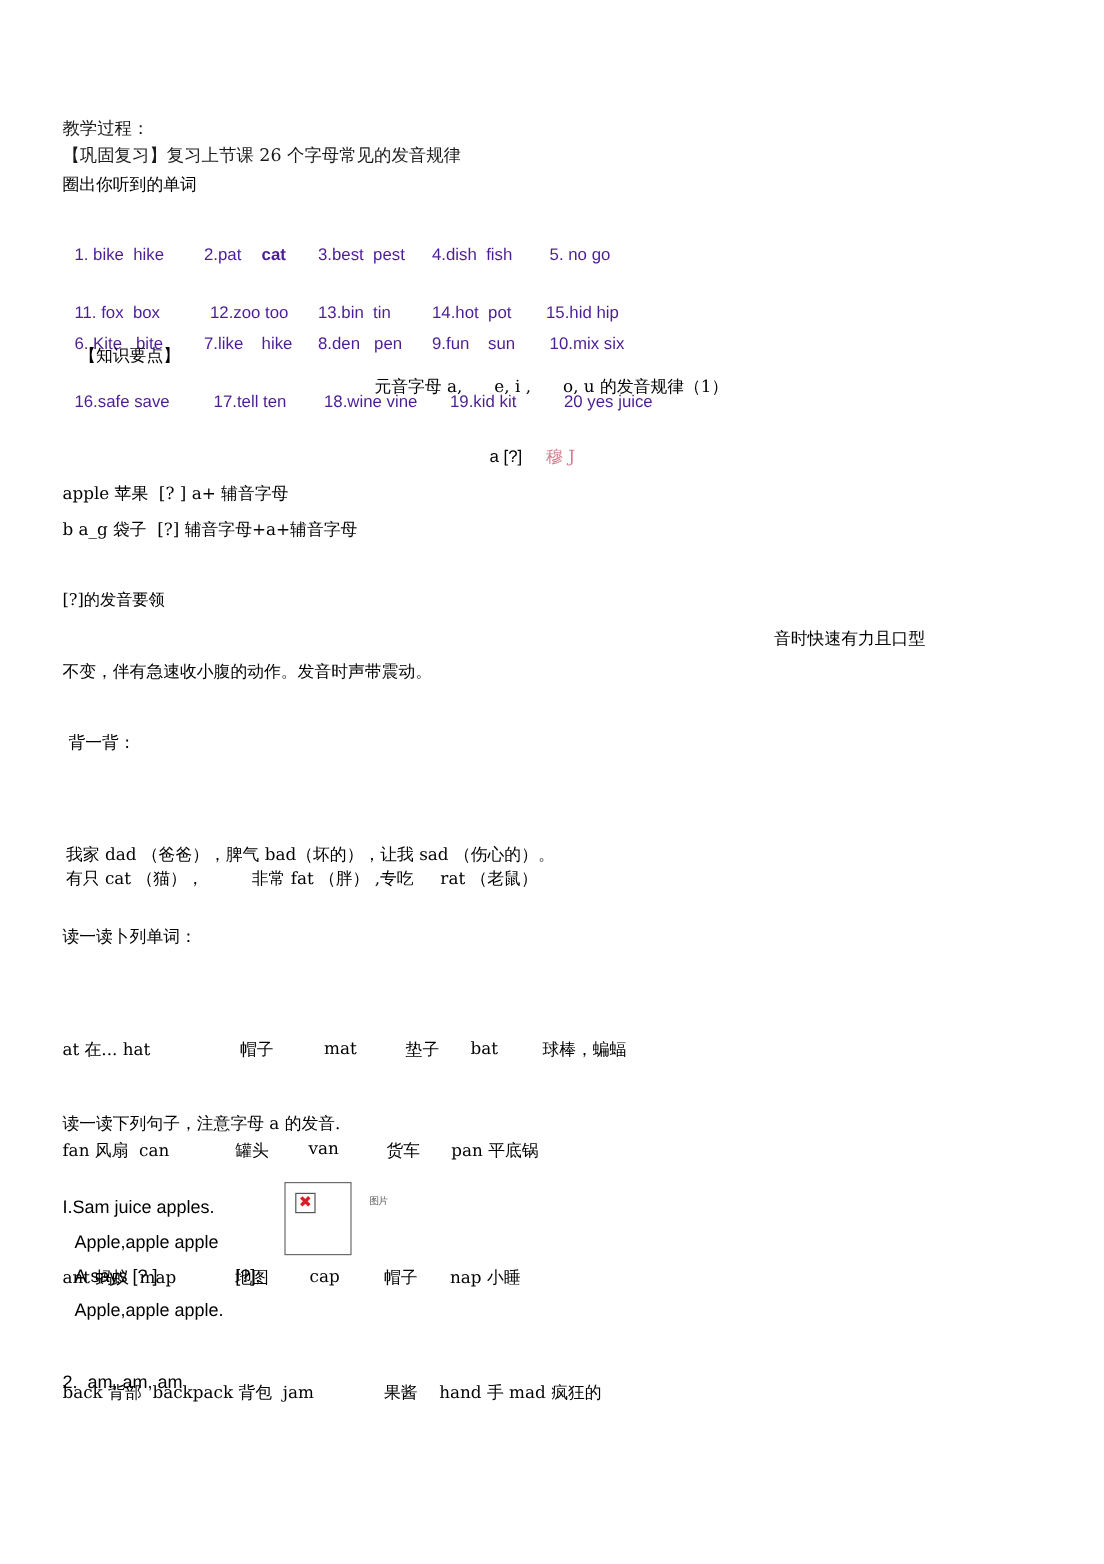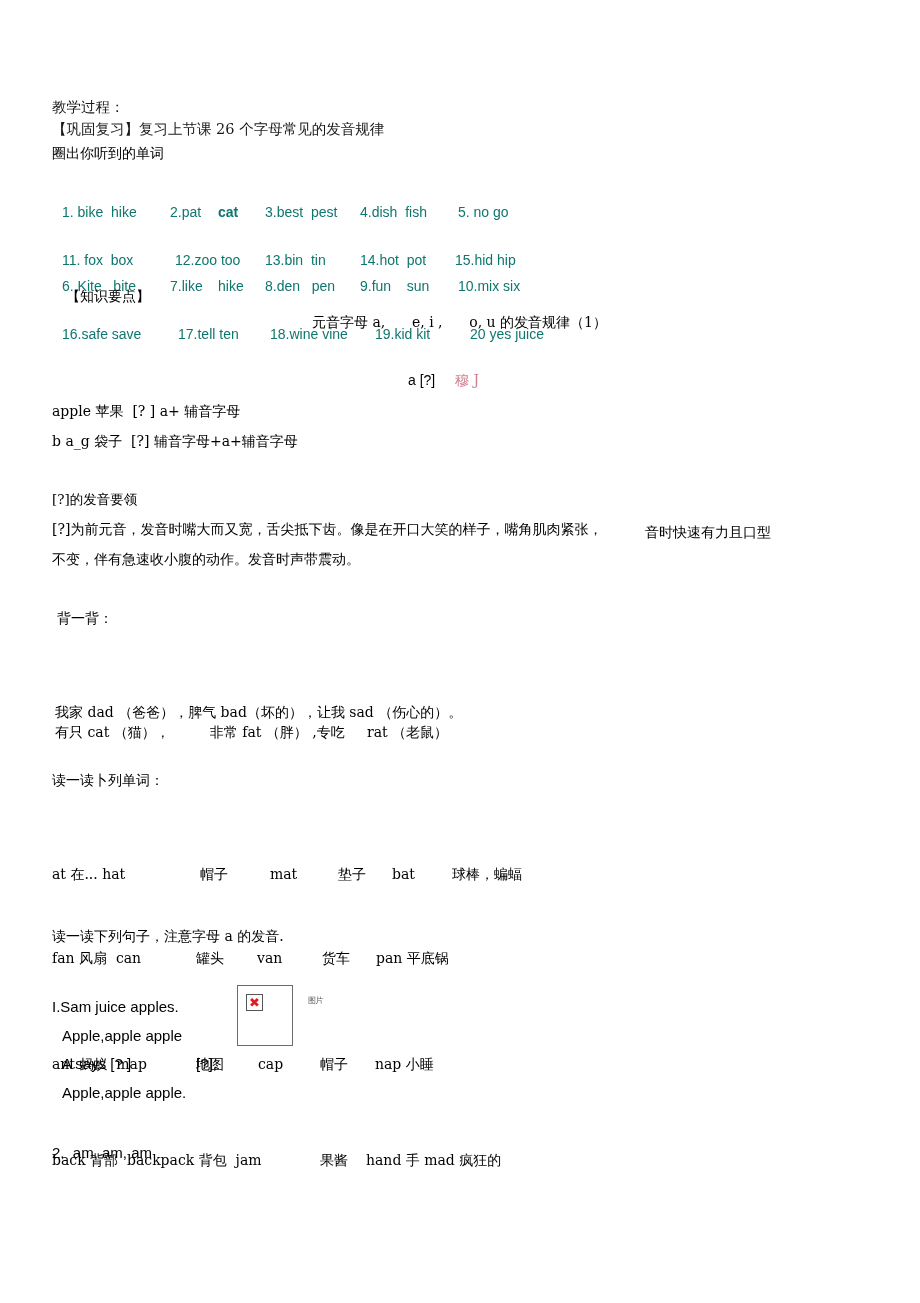--- a/index.html
+++ b/index.html
@@ -37,21 +37,21 @@
   .t15 { font-size: 15px; }
 
   .line-head {
     font-size: 14.5px;
     color: #1a1a1a;
   }
 
   .wordrow {
     font-size: 14px;
     font-family: "Liberation Sans", "DejaVu Sans", sans-serif;
-    color: #0f766e;
+    color: #4c1d95;
   }
 
   .redmark {
     color: #cf7f8f;
     font-size: 14px;
   }
 
   
   .broken-img {
     position: absolute;
@@ -147,21 +147,20 @@
   <div class="abs sans t14" style="left:408px; top:372px;">a [?]</div>
 
   <div class="abs cn redmark" style="left:455px; top:372px;">穆 J</div>
 
   <div class="abs cn t14" style="left:52px; top:403px;">apple 苹果  [? ] a+ 辅音字母</div>
 
   <div class="abs cn t14" style="left:52px; top:433px;">b a_g 袋子  [?] 辅音字母+a+辅音字母</div>
 
   <div class="abs cn t13" style="left:52px; top:491px;">[?]的发音要领</div>
 
-  <div class="abs cn t14" style="left:52px; top:521px;">[?]为前元音，发音时嘴大而又宽，舌尖抵下齿。像是在开口大笑的样子，嘴角肌肉紧张，</div>
 
   <div class="abs cn t14" style="left:645px; top:524px;">音时快速有力且口型</div>
 
   <div class="abs cn t14" style="left:52px; top:551px;">不变，伴有急速收小腹的动作。发音时声带震动。</div>
 
   <div class="abs cn t14" style="left:57px; top:610px;">背一背：</div>
 
   <div class="abs cn t14" style="left:55px; top:724px;">有只 cat （猫），         非常 fat （胖） ,专吃     rat （老鼠）</div>
 
   <div class="abs cn t14" style="left:55px; top:704px;">我家 dad （爸爸），脾气 bad（坏的），让我 sad （伤心的）。</div>

